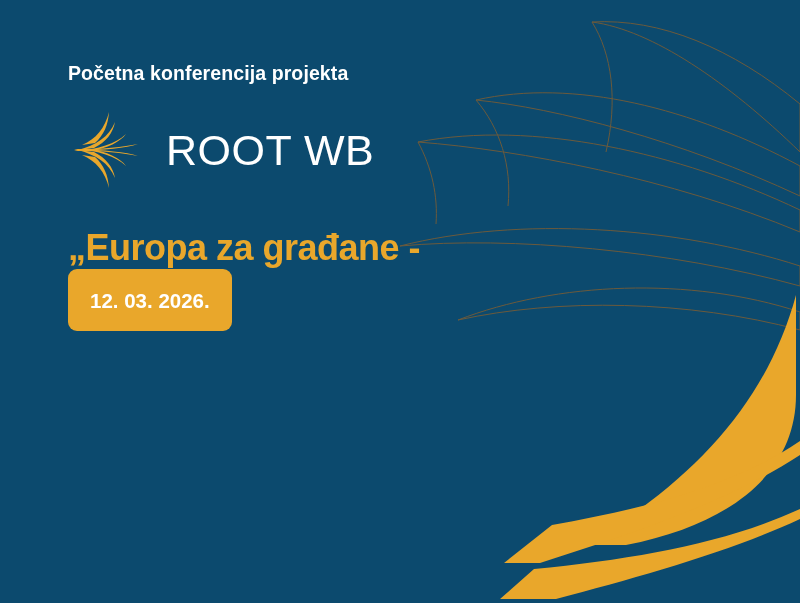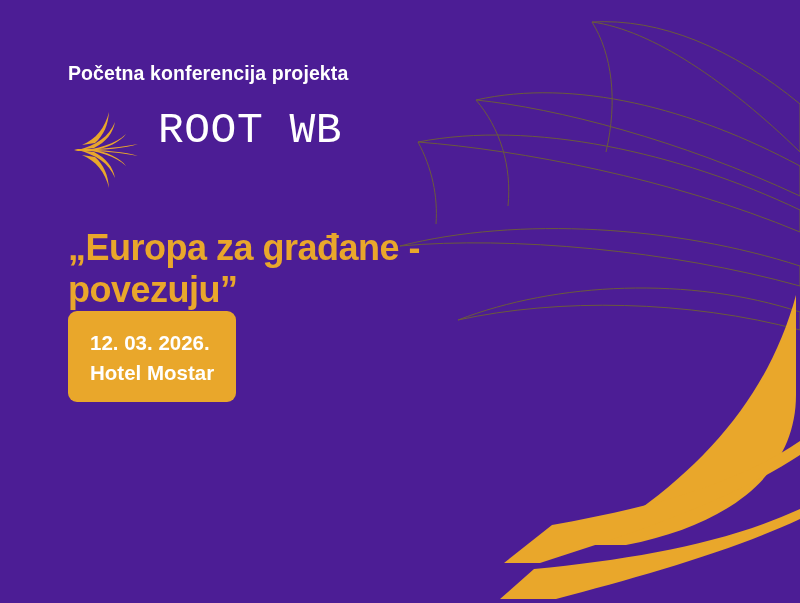--- a/index.html
+++ b/index.html
@@ -10,21 +10,21 @@
   }
   body {
     font-family: "Liberation Sans", "DejaVu Sans", sans-serif;
   }
 
   #poster {
     position: relative;
     width: 800px;
     height: 603px;
     overflow: hidden;
-    background: #4c1d95;
+    background: #0c4a6e;
   }
 
   
   #deco-outline-top-right,
   #deco-solid-bottom-right {
     position: absolute;
     pointer-events: none;
   }
   #deco-outline-top-right {
     top: 0;
@@ -51,23 +51,23 @@
     padding-top: 62px;
     color: #ffffff;
     font-size: 19.5px;
     font-weight: bold;
     letter-spacing: 0.1px;
     line-height: 1.2;
   }
 
   #logo-lockup {
     display: flex;
-    gap: 8px;
+    align-items: center;
+    gap: 16px;
     margin-top: 24px;
-    font-family: Liberation Mono, monospace;
   }
   #logo-mark {
     width: 82px;
     height: 82px;
     flex: 0 0 auto;
     display: block;
   }
   #logo-wordmark {
     color: #ffffff;
     font-size: 43px;
@@ -147,22 +147,20 @@
         <path d="M70 47 C58 43 36 41 10 40 L6 41 C34 42 56 44 70 47 Z"></path>
         <path d="M58 57 C52 49 40 43 22 40 L8 40 C30 42 48 47 58 57 Z"></path>
         <path d="M47 69 C45 58 38 49 26 43 L10 41 C28 46 41 54 47 69 Z"></path>
         <path d="M41 79 C40 66 36 56 27 48 L14 46 C28 52 37 63 41 79 Z"></path>
       </svg>
       <div id="logo-wordmark">ROOT WB</div>
     </div>
 
     <h1 id="headline">
       <span class="hl-line">„Europa za građane -</span>
-      <span class="hl-line">povezuju”</span>
     </h1>
 
     <div id="event-badge">
       <span class="badge-line">12. 03. 2026.</span>
-      <span class="badge-line">Hotel Mostar</span>
     </div>
 
   </div>
 </div>
 
 </body></html>

